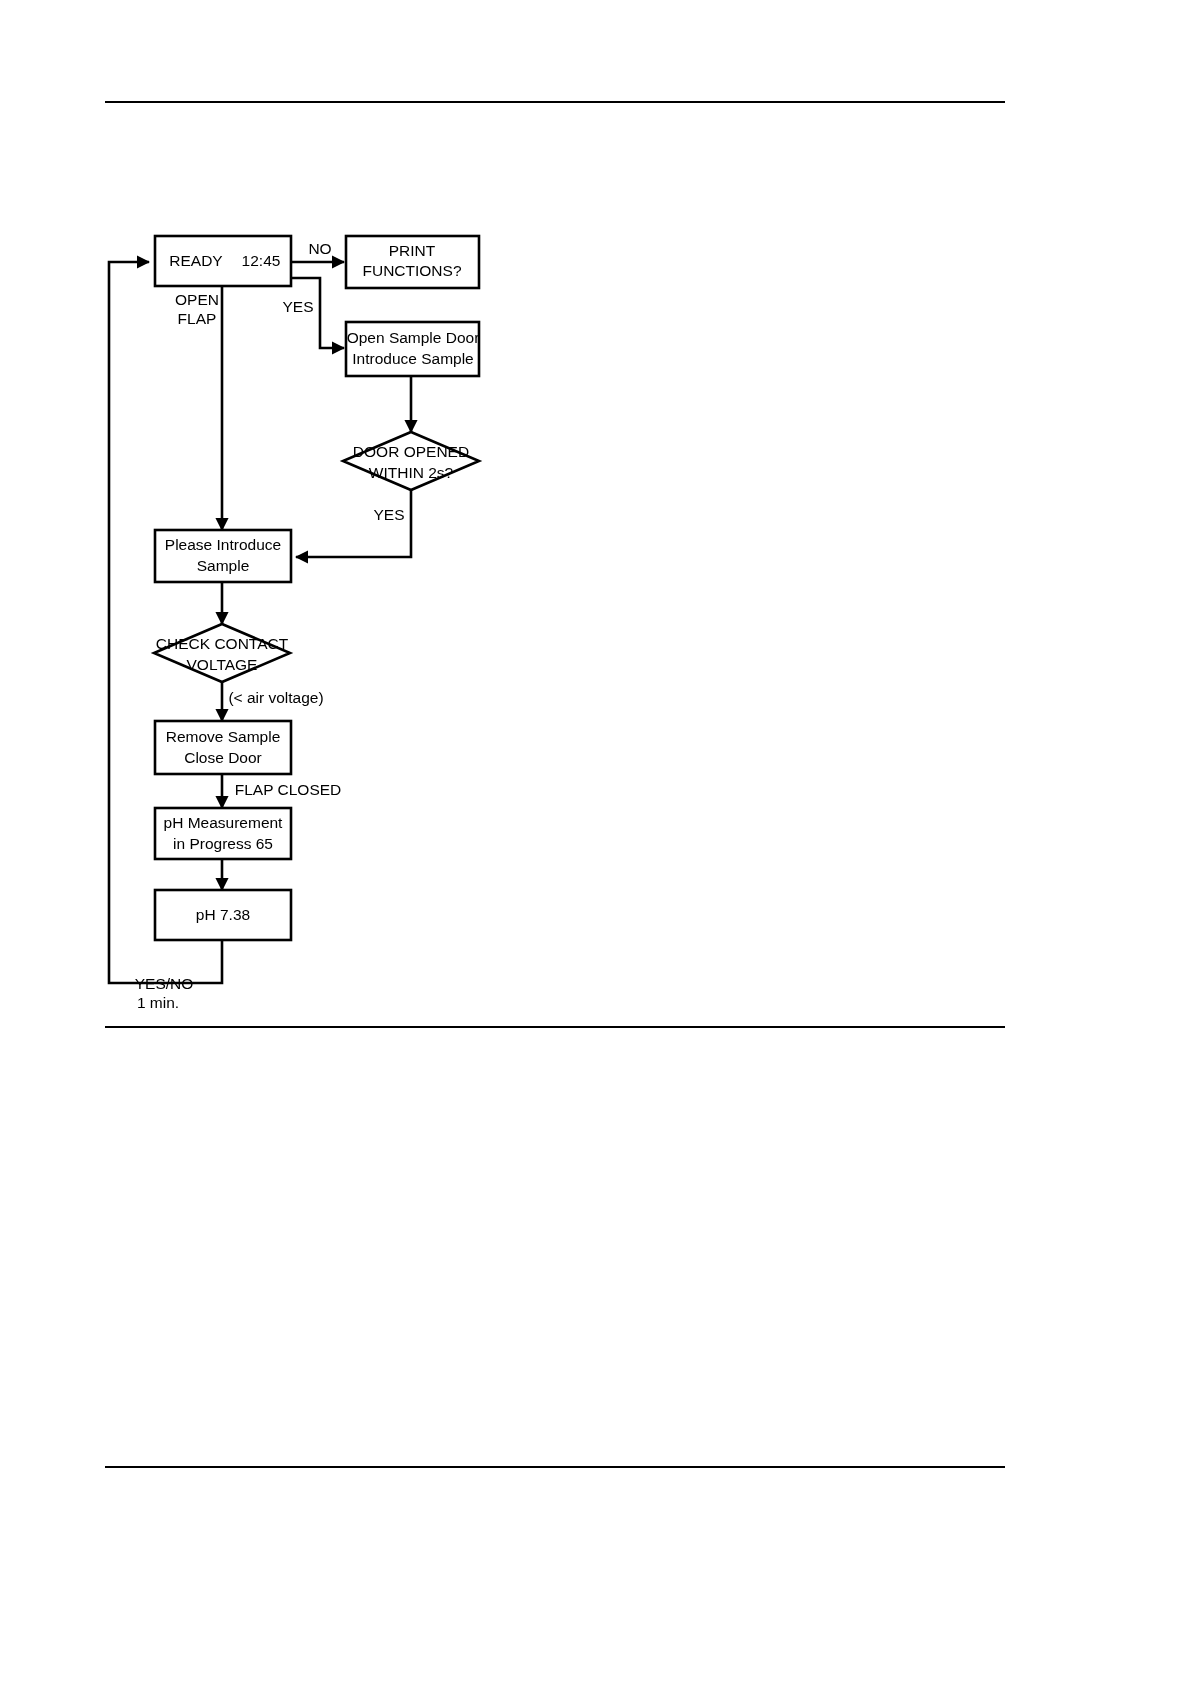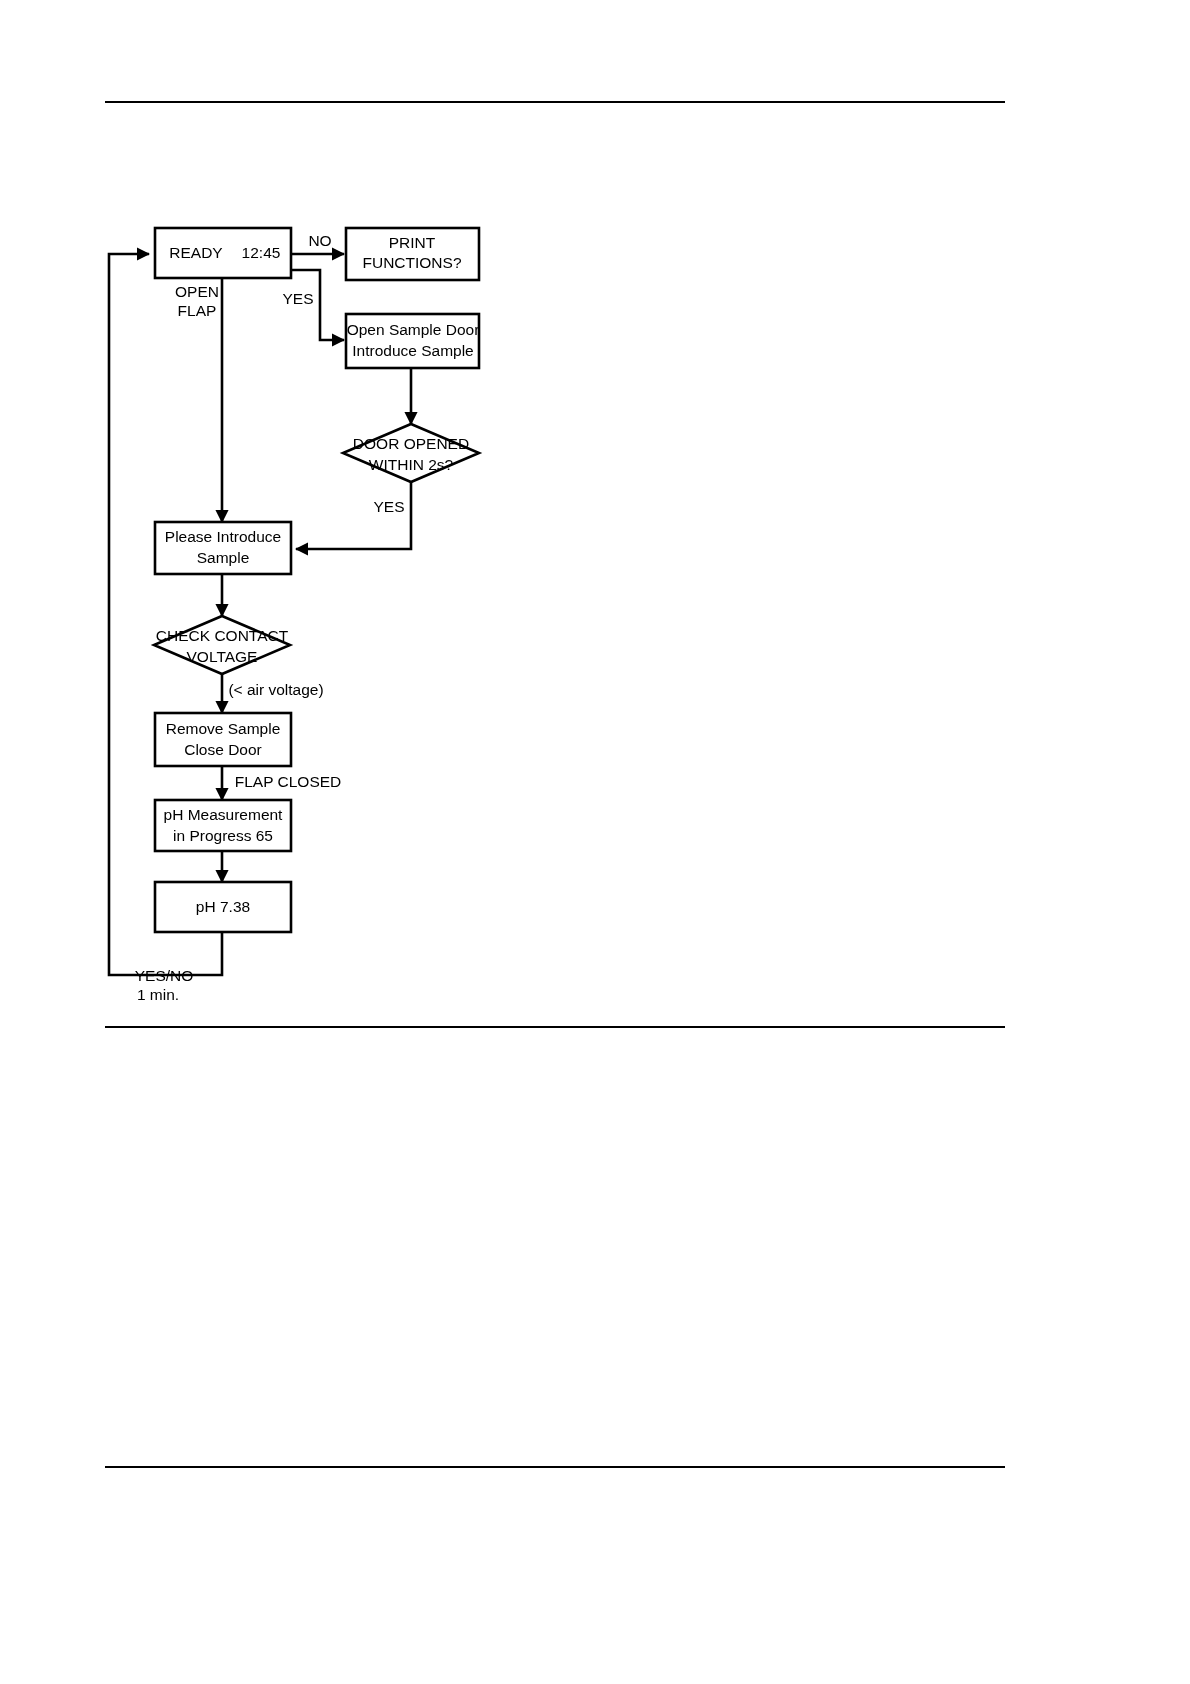--- a/index.html
+++ b/index.html
@@ -26,21 +26,21 @@
     height: 2px;
     background: #000000;
   }
   .rule-top { top: 101px; }
   .rule-mid { top: 1026px; }
   .rule-bottom { top: 1466px; }
 
   .flow-wrap {
     position: absolute;
     left: 0px;
-    top: 192px;
+    top: 200px;
     width: 1000px;
     height: 840px;
   }
   svg.flow {
     display: block;
   }
   svg.flow text {
     font-family: "Liberation Sans", sans-serif;
     fill: #000000;
     font-size: 15.5px;

